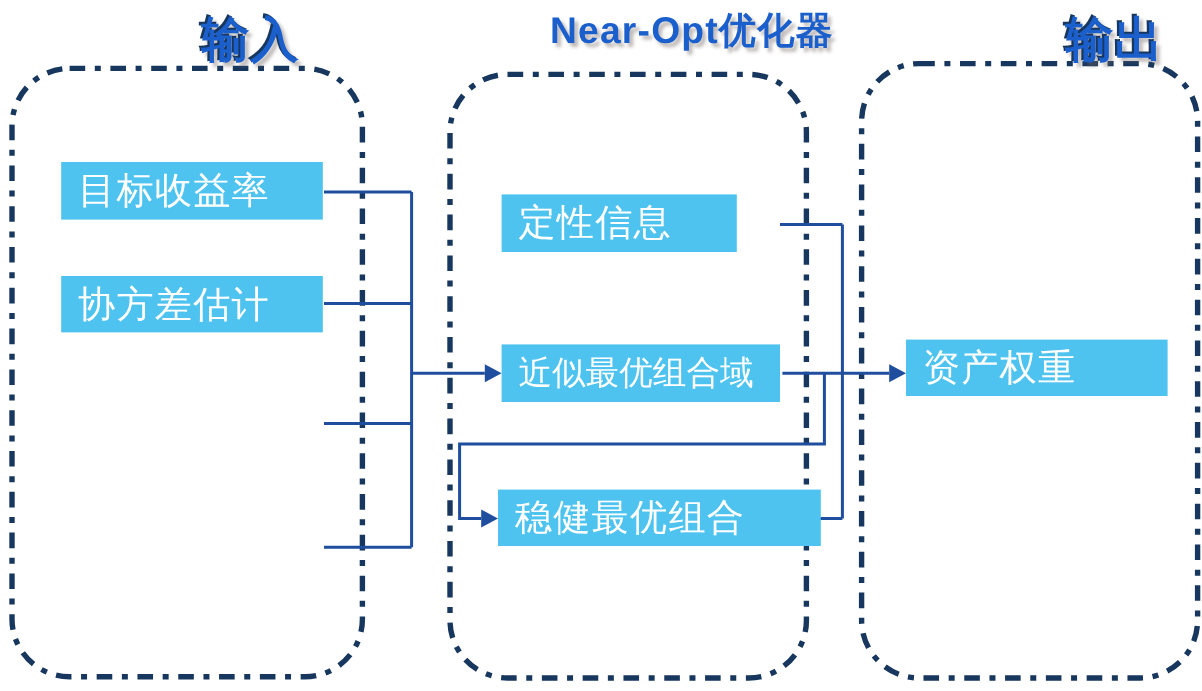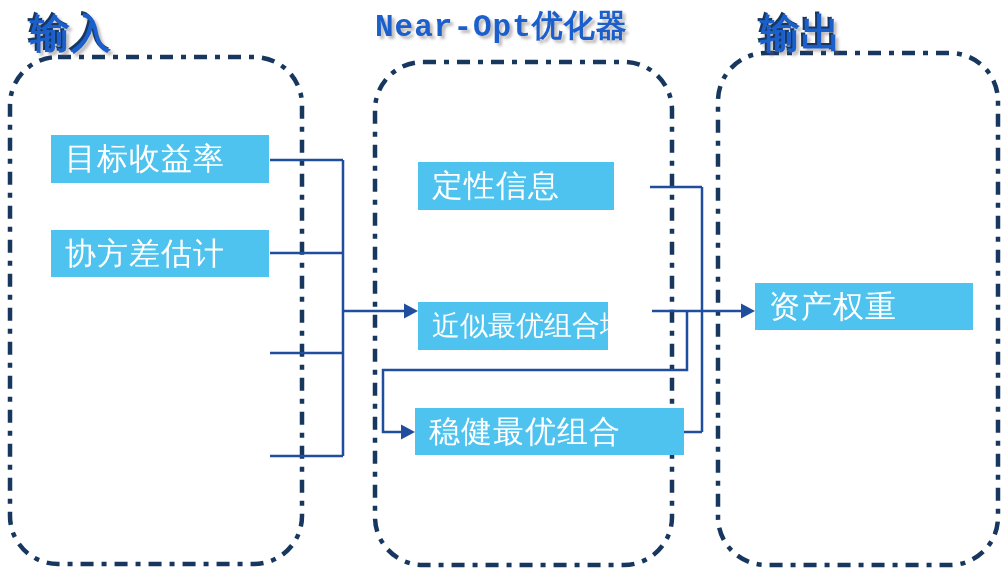--- a/index.html
+++ b/index.html
@@ -2,22 +2,22 @@
 <html><head>
 <meta charset="utf-8">
 <style>
   html,body { margin:0; padding:0; background:#ffffff; }
   .stage {
     position:relative; width:1002px; height:576px; background:#ffffff;
     font-family:"Liberation Sans", sans-serif; overflow:hidden;
   }
   .layer { position:absolute; left:0; top:0; }
   .col-title {
-    position:absolute; text-align:left; font-weight:bold; color:#1A5FCC;
-    letter-spacing:1px; white-space:nowrap;font-family:Liberation Mono, monospace;
+    position:absolute; text-align:right; font-weight:bold; color:#1A5FCC;
+    letter-spacing:1px; white-space:nowrap;
   }
   .shadow-emboss { text-shadow:-2px -2px 0 #17375E, 3px 3px 3px rgba(110,100,95,0.45); }
   .shadow-soft   { text-shadow:3px 3px 3px rgba(110,100,95,0.45); }
   .node {
     position:absolute; background:#4EC3EF; color:#FFFFFF;
     display:flex; align-items:center; padding-left:14px; box-sizing:border-box;
     font-size:31px; letter-spacing:1px; white-space:nowrap;
   }
   .node.small-text { font-size:28px; letter-spacing:0; }
 </style>
@@ -47,18 +47,18 @@
   </svg>
 
   <div class="col-title shadow-emboss" style="left:30px; top:6px; width:220px; font-size:40px;">输入</div>
   <div class="col-title shadow-soft" style="left:375px; top:5px; width:320px; font-size:31px;">Near-Opt优化器</div>
   <div class="col-title shadow-emboss" style="left:760px; top:6px; width:210px; font-size:40px;">输出</div>
 
   <div class="node" style="left:51px; top:135px; width:218px; height:48px;">目标收益率</div>
   <div class="node" style="left:51px; top:230px; width:218px; height:47px;">协方差估计</div>
 
   <div class="node" style="left:418px; top:162px; width:196px; height:48px;font-family:Liberation Mono, monospace;">定性信息</div>
-  <div class="node small-text" style="left:418px; top:302px; width:190px; height:48px;">近似最优组合域</div>
+  <div class="node small-text" style="left:418px; top:287px; width:232px; height:48px;">近似最优组合域</div>
   <div class="node" style="left:415px; top:408px; width:269px; height:47px;">稳健最优组合</div>
 
   <div class="node" style="left:755px; top:283px; width:218px; height:47px;">资产权重</div>
 
 </div>
 
 </body></html>

